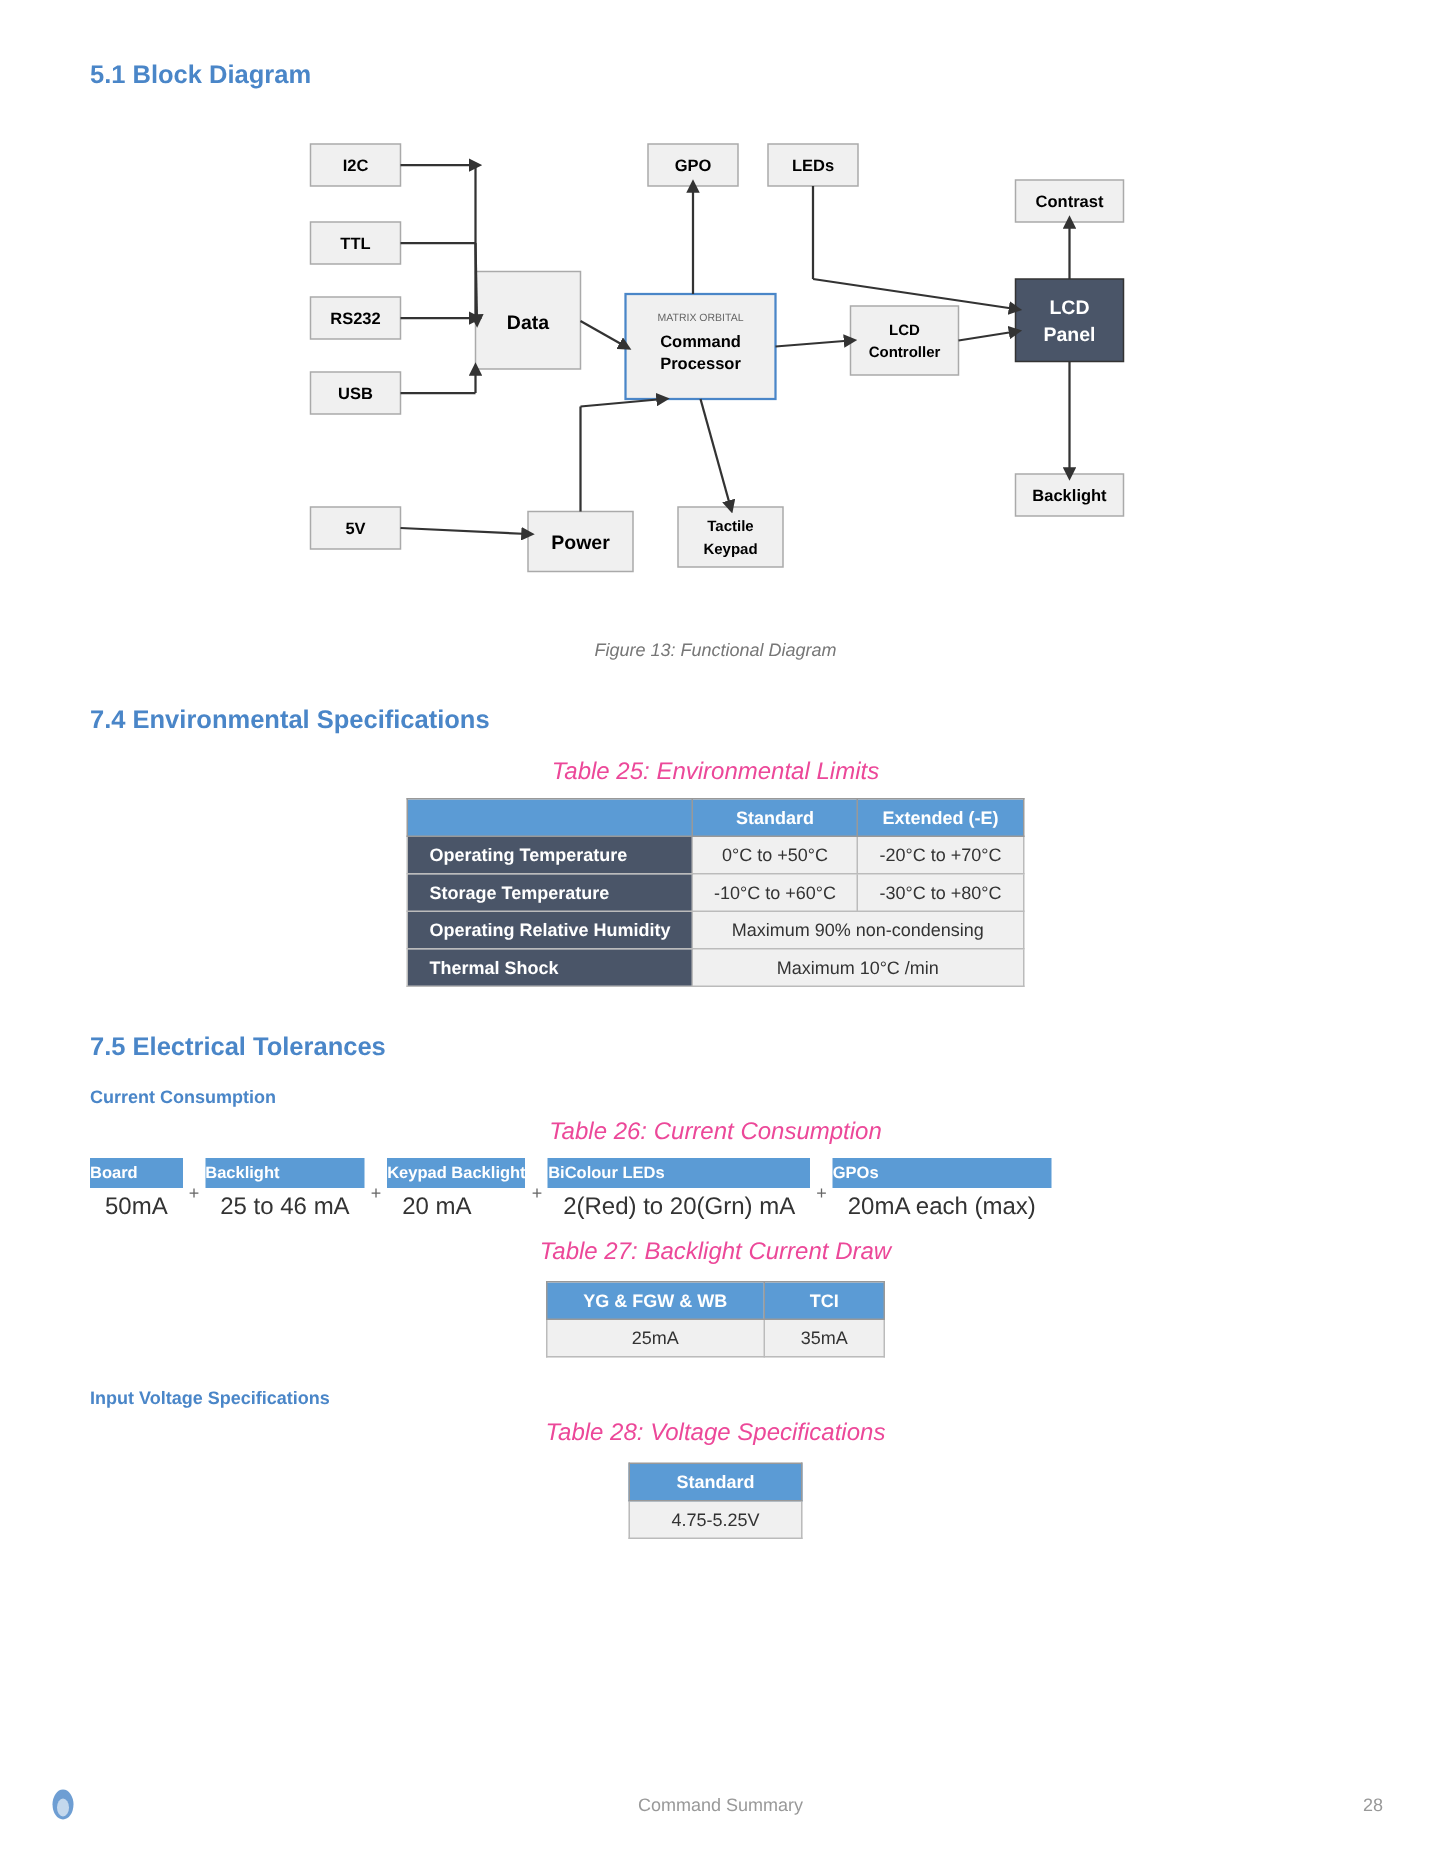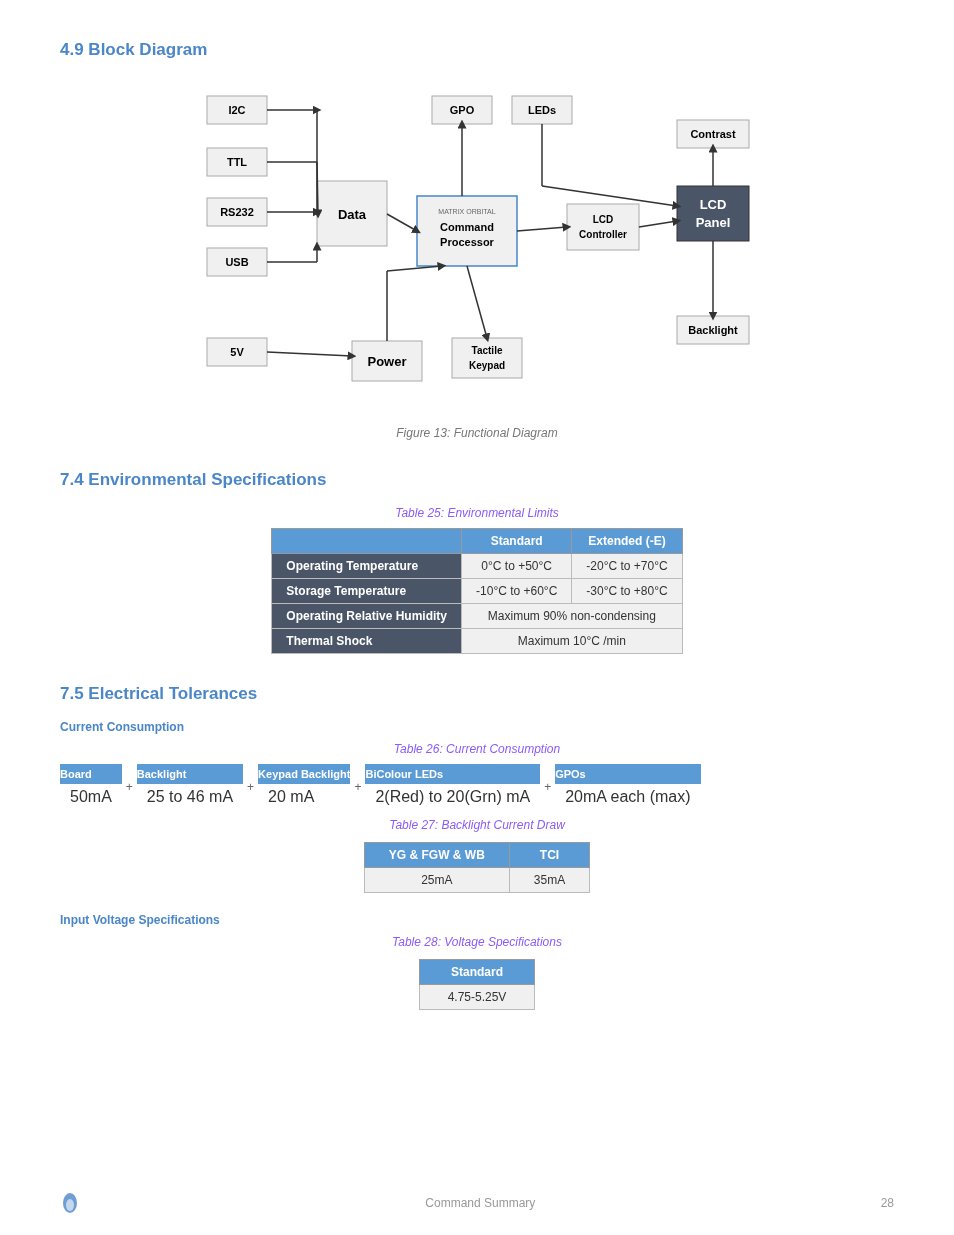--- a/index.html
+++ b/index.html
@@ -23,22 +23,22 @@
       text-align: center;
       font-style: italic;
       color: #777;
       font-size: 12px;
       margin: 10px 0 24px 0;
     }
 
     .table-caption {
       text-align: center;
       font-style: italic;
-      color: #8b5cf6;
-      font-size: 12px;
+      color: #ec4899;
+      font-size: 16px;
       margin: 8px 0 8px 0;
     }
 
     
     .block-diagram-container {
       display: flex;
       justify-content: center;
       margin-bottom: 8px;
     }
 
@@ -174,39 +174,39 @@
 
     
     .footer {
       position: fixed;
       bottom: 20px;
       left: 0;
       right: 0;
       display: flex;
       justify-content: space-between;
       align-items: center;
-      padding: 0 60px;
+      padding: 0 32px;
       font-size: 12px;
       color: #999;
     }
 
     .section-gap {
       margin-top: 30px;
     }
 
     
     .bd-svg {
       display: block;
       margin: 0 auto;
     }
   </style>
 </head>
 <body>
 
-<h2 class="section-title">4.9 Block Diagram</h2>
+<h2 class="section-title">5.1 Block Diagram</h2>
 
 <div class="block-diagram-container">
   <svg class="bd-svg" width="580" height="340" viewBox="0 0 580 340" xmlns="http://www.w3.org/2000/svg">
 
     <rect x="20" y="20" width="60" height="28" fill="#f0f0f0" stroke="#aaa" stroke-width="1"></rect>
     <text x="50" y="38" text-anchor="middle" font-size="11" font-family="Arial" font-weight="bold">I2C</text>
 
     <rect x="20" y="72" width="60" height="28" fill="#f0f0f0" stroke="#aaa" stroke-width="1"></rect>
     <text x="50" y="90" text-anchor="middle" font-size="11" font-family="Arial" font-weight="bold">TTL</text>
 

